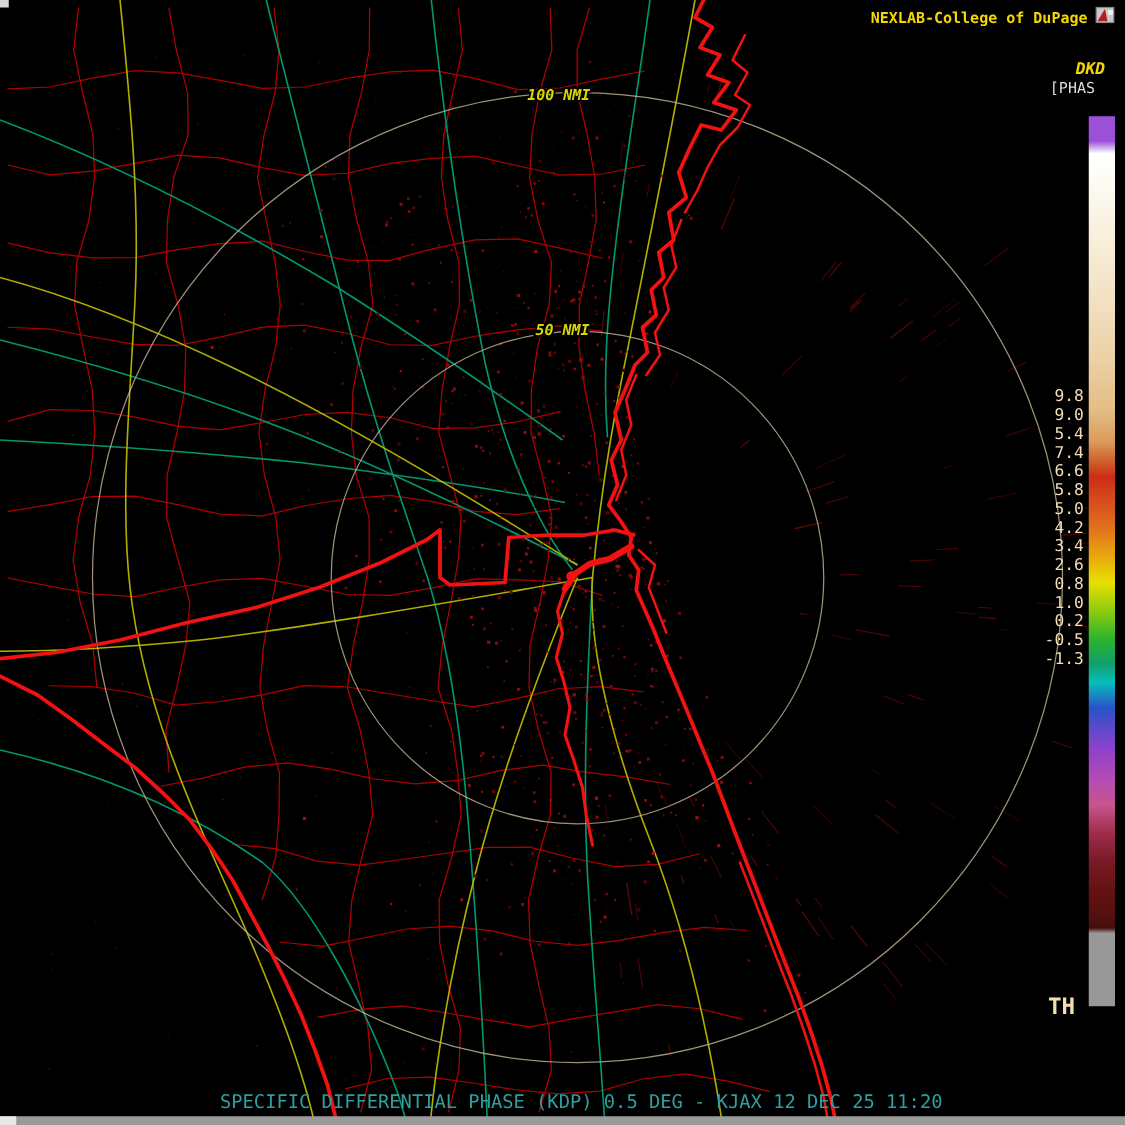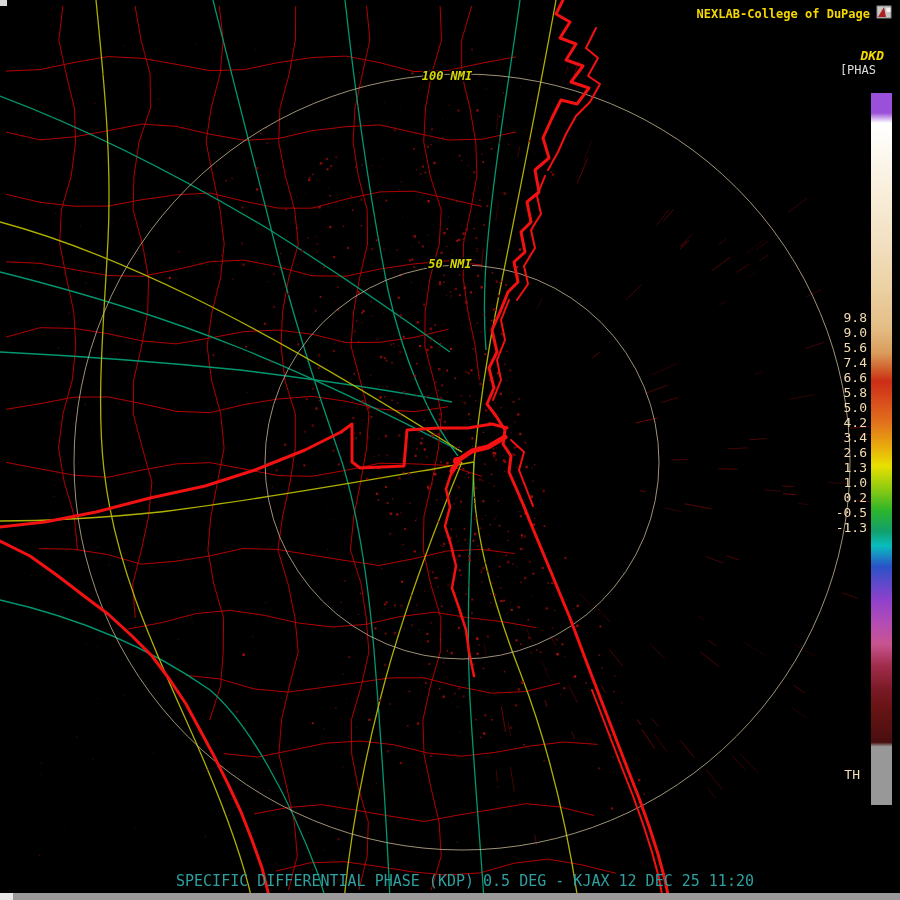--- a/index.html
+++ b/index.html
@@ -7,21 +7,21 @@
        font-family:"DejaVu Sans Mono", monospace;}
   .abs{position:absolute;}
   #map{position:absolute;left:0;top:0;}
   #brand{top:7px;right:30px;font-size:12px;font-weight:bold;color:var(--accent_yellow);letter-spacing:0;}
   #logo{top:5px;right:8px;width:16px;height:14px;}
   #prodcode{top:48px;right:16px;font-size:13px;font-weight:bold;color:var(--accent_yellow);font-style:italic;}
   #units{top:63px;right:24px;font-size:12px;color:var(--units_gray);}
   #colorbar{top:93px;right:8px;width:21px;height:712px;}
   #ticks{top:103px;right:33px;width:42px;height:638px;display:flex;flex-direction:column;
          justify-content:center;align-items:flex-end;font-size:13px;color:var(--tick_label);}
-  #th{top:767px;right:40px;font-size:13px;color:var(--tick_label);}
+  #th{top:795px;right:40px;font-size:18px;color:var(--tick_label);font-weight:bold;}
   #statusbar{left:160px;bottom:10px;font-size:15px;color:var(--status_teal);white-space:pre;margin-left:16px;}
   #bottomstrip{left:0;right:0;bottom:0;height:7px;background:#9a9a9a;}
   #bottomwhite{left:0;bottom:0;width:13px;height:7px;background:#e8e8e8;}
   #topleftmark{left:0;top:0;width:7px;height:6px;background:#d9d9d9;}
   .ringlabel{font-size:12px;font-weight:bold;font-style:italic;text-anchor:middle;
              fill:var(--ring_label);paint-order:stroke;stroke:#000;stroke-width:3px;}
 </style>
 </head>
 <body>
 
@@ -1014,29 +1014,29 @@
   <rect x="10.5" y="3" width="4" height="4" fill="#f0f0f0"></rect>
 </svg>
 
 <div id="prodcode" class="abs">DKD</div>
 <div id="units" class="abs">[PHAS</div>
 
 <div id="colorbar" class="abs" style="background: linear-gradient(rgb(154, 80, 216) 0%, rgb(154, 80, 216) 2.8%, rgb(255, 255, 255) 4.2%, rgb(253, 251, 245) 7%, rgb(248, 238, 217) 14%, rgb(242, 224, 193) 21%, rgb(236, 210, 165) 27%, rgb(228, 189, 133) 33%, rgb(218, 156, 92) 36.5%, rgb(207, 90, 40) 39%, rgb(204, 45, 22) 40.5%, rgb(217, 79, 29) 43.5%, rgb(226, 112, 28) 46.2%, rgb(232, 168, 14) 49.5%, rgb(232, 224, 0) 52.4%, rgb(144, 204, 16) 55.5%, rgb(44, 180, 44) 58.7%, rgb(18, 160, 106) 61.5%, rgb(8, 189, 189) 63.6%, rgb(42, 82, 200) 66.5%, rgb(144, 64, 204) 71.2%, rgb(180, 76, 180) 74.5%, rgb(200, 84, 144) 77.4%, rgb(160, 44, 76) 80.5%, rgb(122, 26, 38) 83.7%, rgb(103, 19, 19) 86.5%, rgb(82, 16, 16) 89.9%, rgb(71, 13, 13) 91.2%, rgb(152, 152, 152) 91.8%, rgb(152, 152, 152) 100%);"></div>
 <div id="ticks" class="abs">
   <span>9.8</span>
   <span>9.0</span>
-  <span>5.6</span>
+  <span>5.4</span>
   <span>7.4</span>
   <span>6.6</span>
   <span>5.8</span>
   <span>5.0</span>
   <span>4.2</span>
   <span>3.4</span>
   <span>2.6</span>
-  <span>1.3</span>
+  <span>0.8</span>
   <span>1.0</span>
   <span>0.2</span>
   <span>-0.5</span>
   <span>-1.3</span>
 </div>
 <div id="th" class="abs">TH</div>
 
 <div id="statusbar" class="abs">SPECIFIC DIFFERENTIAL PHASE (KDP) 0.5 DEG - KJAX 12 DEC 25 11:20</div>
 <div id="bottomstrip" class="abs"></div>
 <div id="bottomwhite" class="abs"></div>

